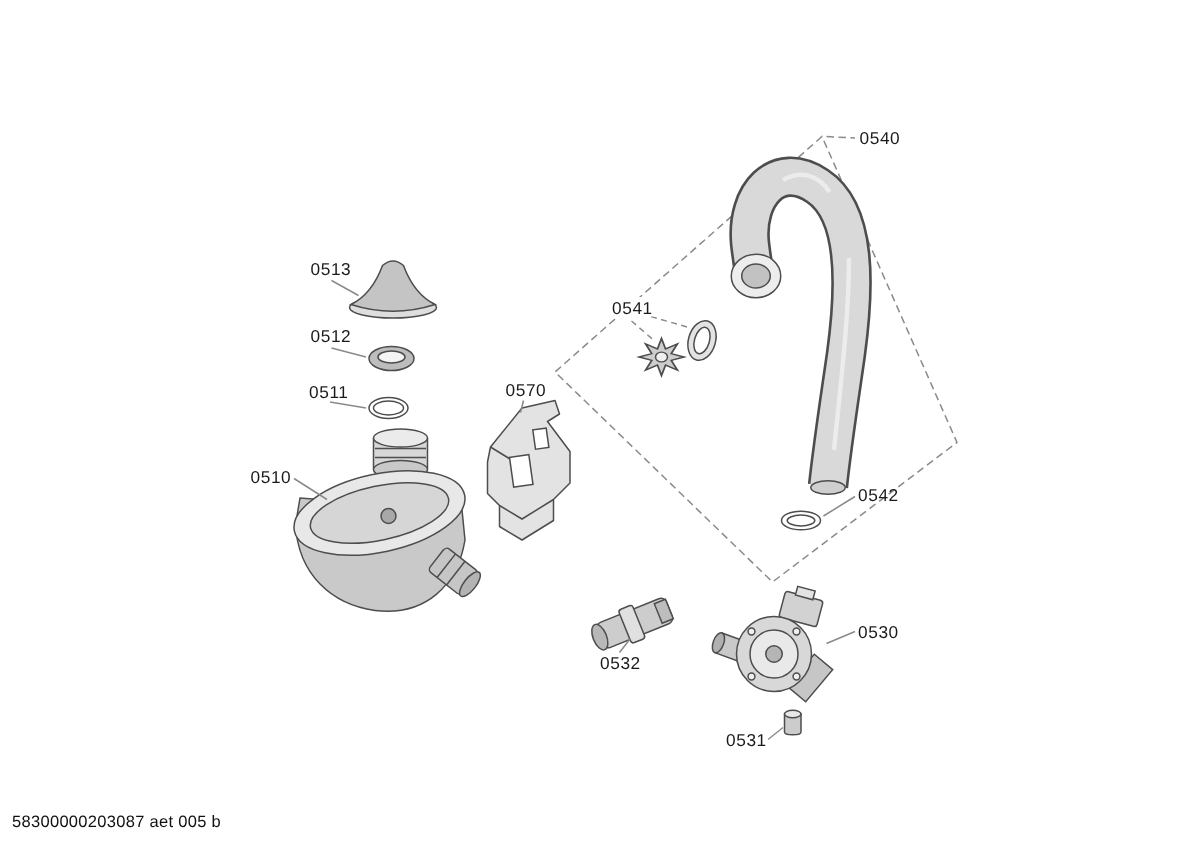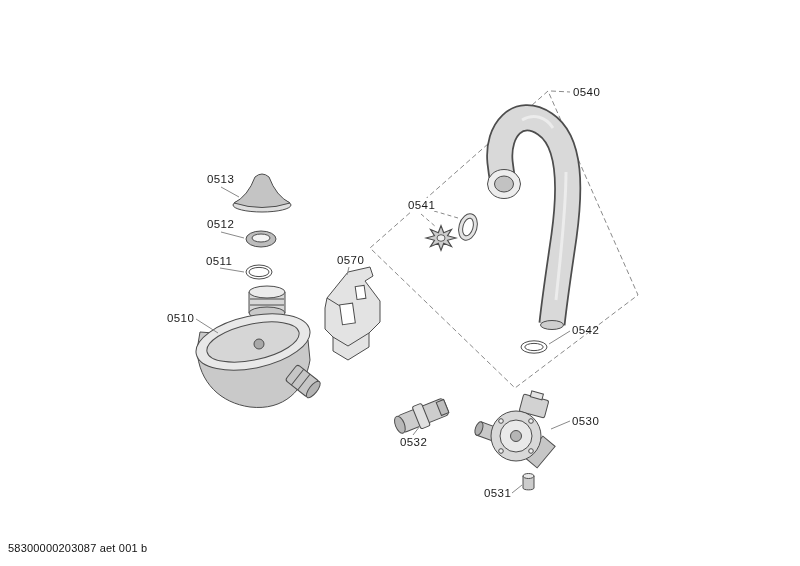--- a/index.html
+++ b/index.html
@@ -169,13 +169,13 @@
     <rect class="lbl-bg" x="404" y="198" width="34" height="13"></rect>
     <text class="lbl" x="408" y="209">0541</text>
     <text class="lbl" x="573" y="96">0540</text>
     <text class="lbl" x="572" y="334">0542</text>
     <text class="lbl" x="400" y="446">0532</text>
     <text class="lbl" x="572" y="425">0530</text>
     <text class="lbl" x="484" y="497">0531</text>
   </g>
 </svg>
 
-<div class="footer">58300000203087 aet 001 b</div>
+<div class="footer">58300000203087 aet 005 b</div>
 
 </body></html>

